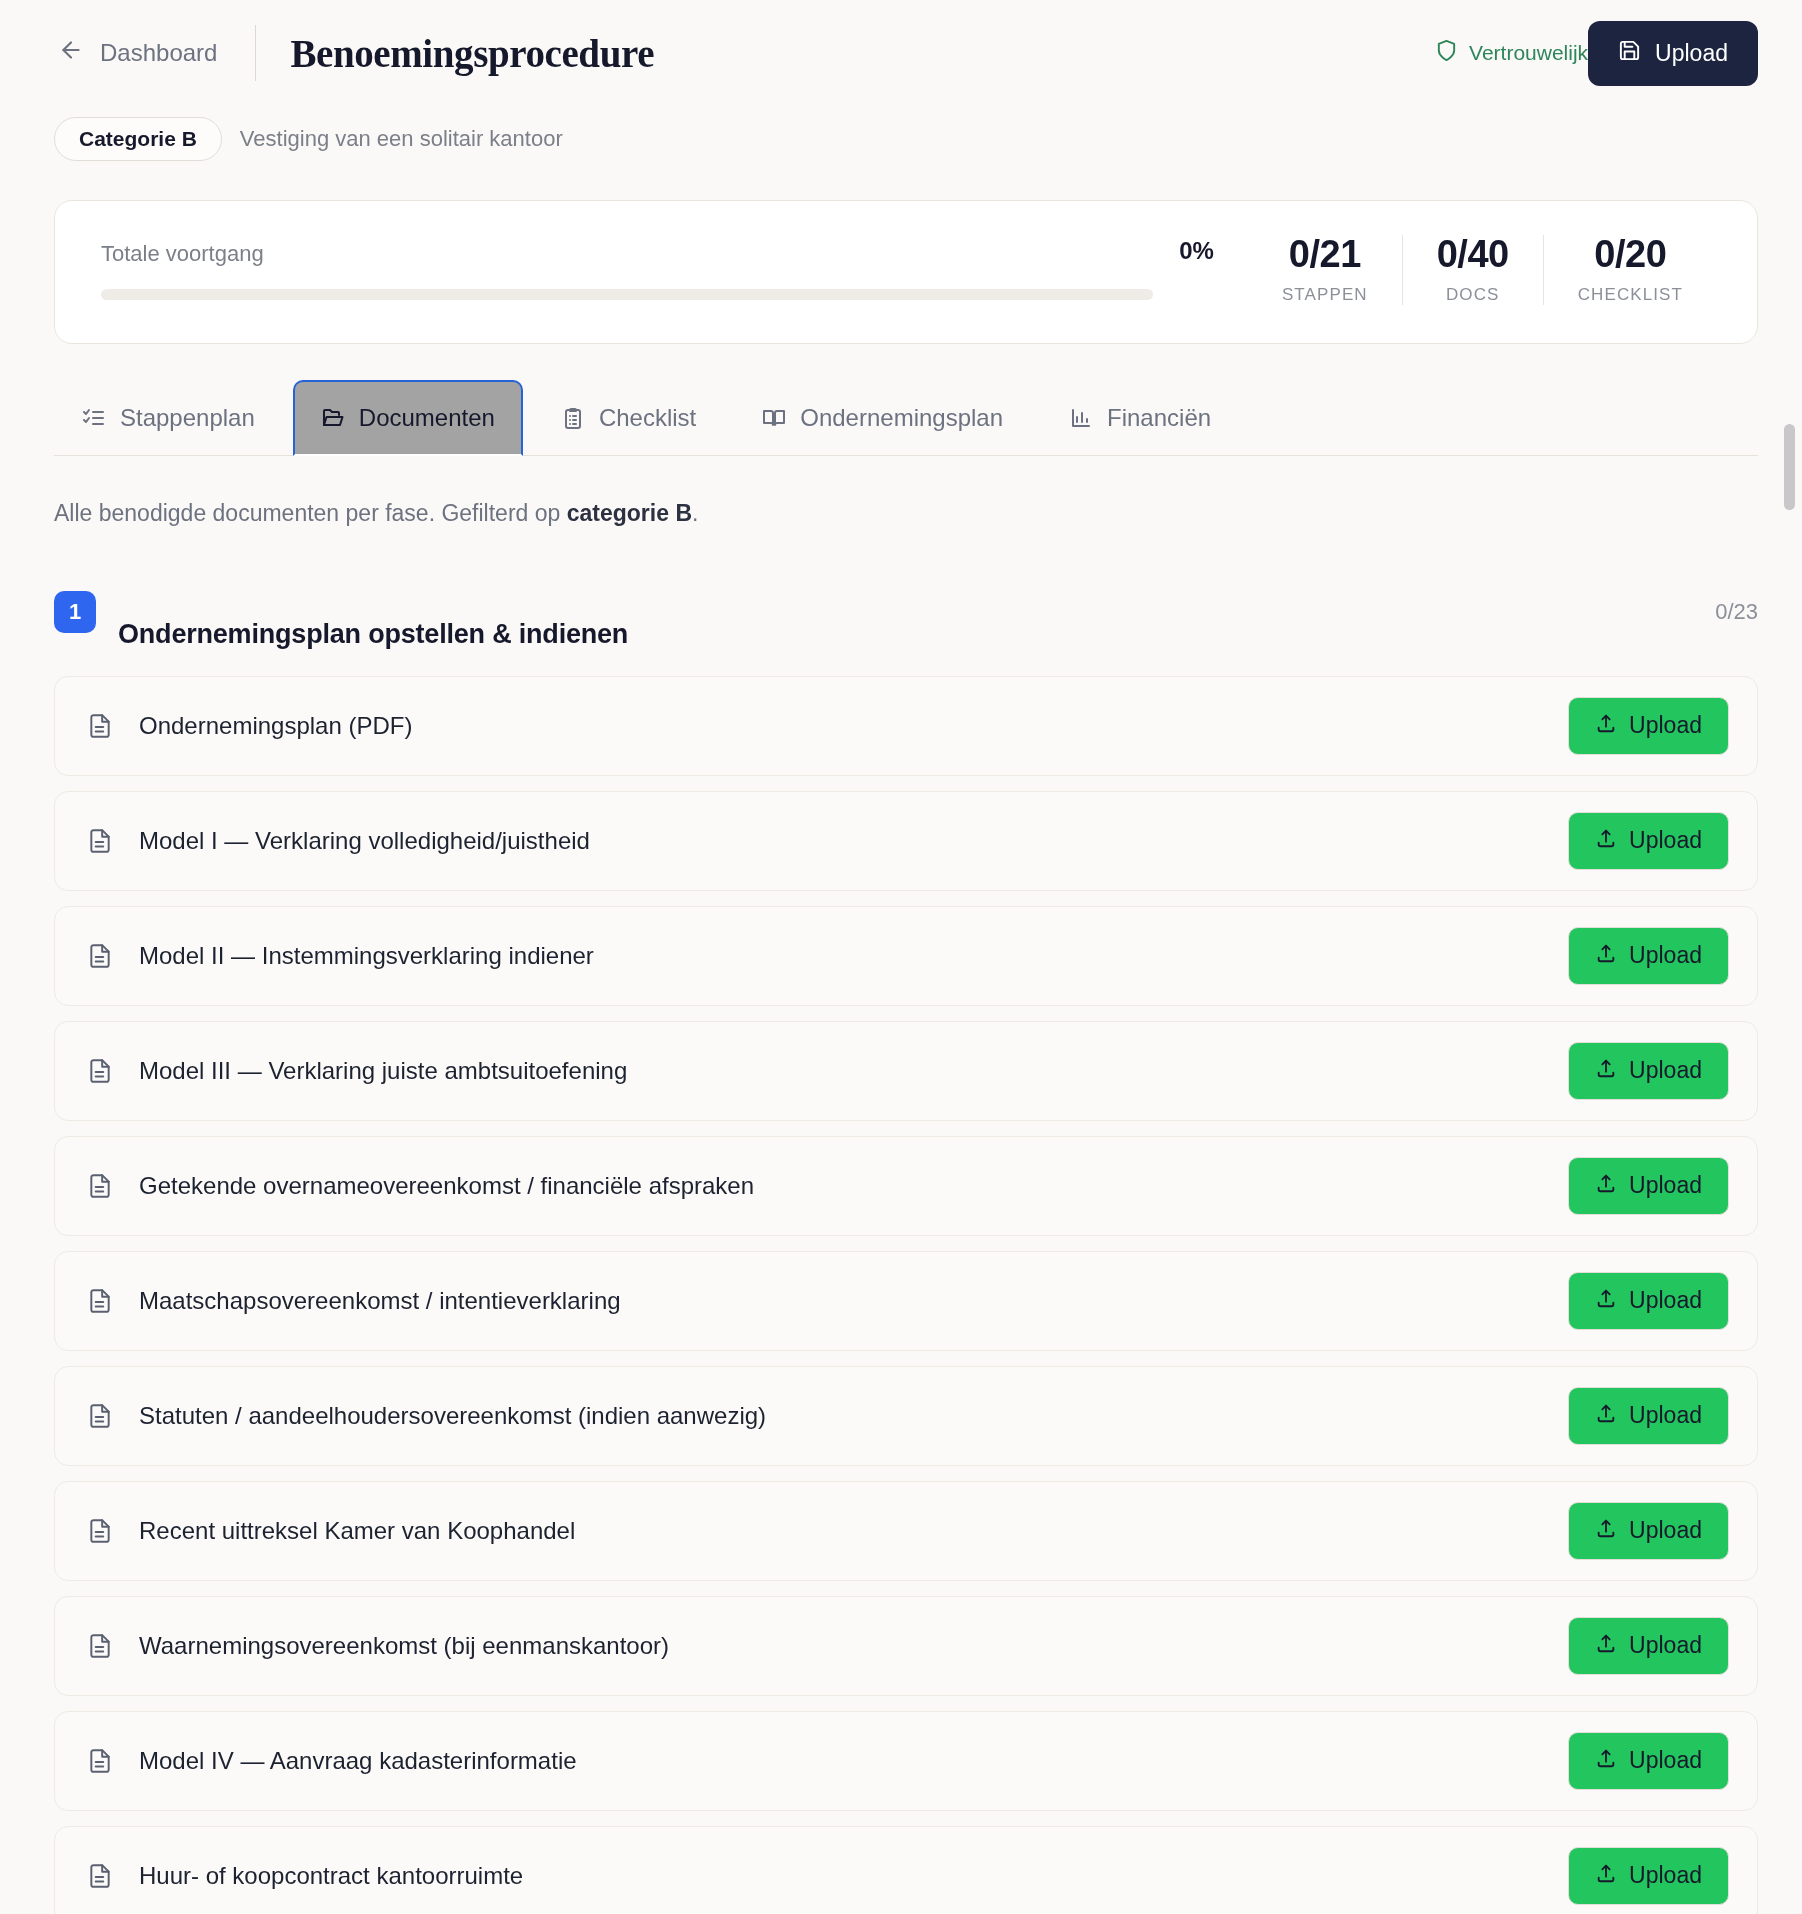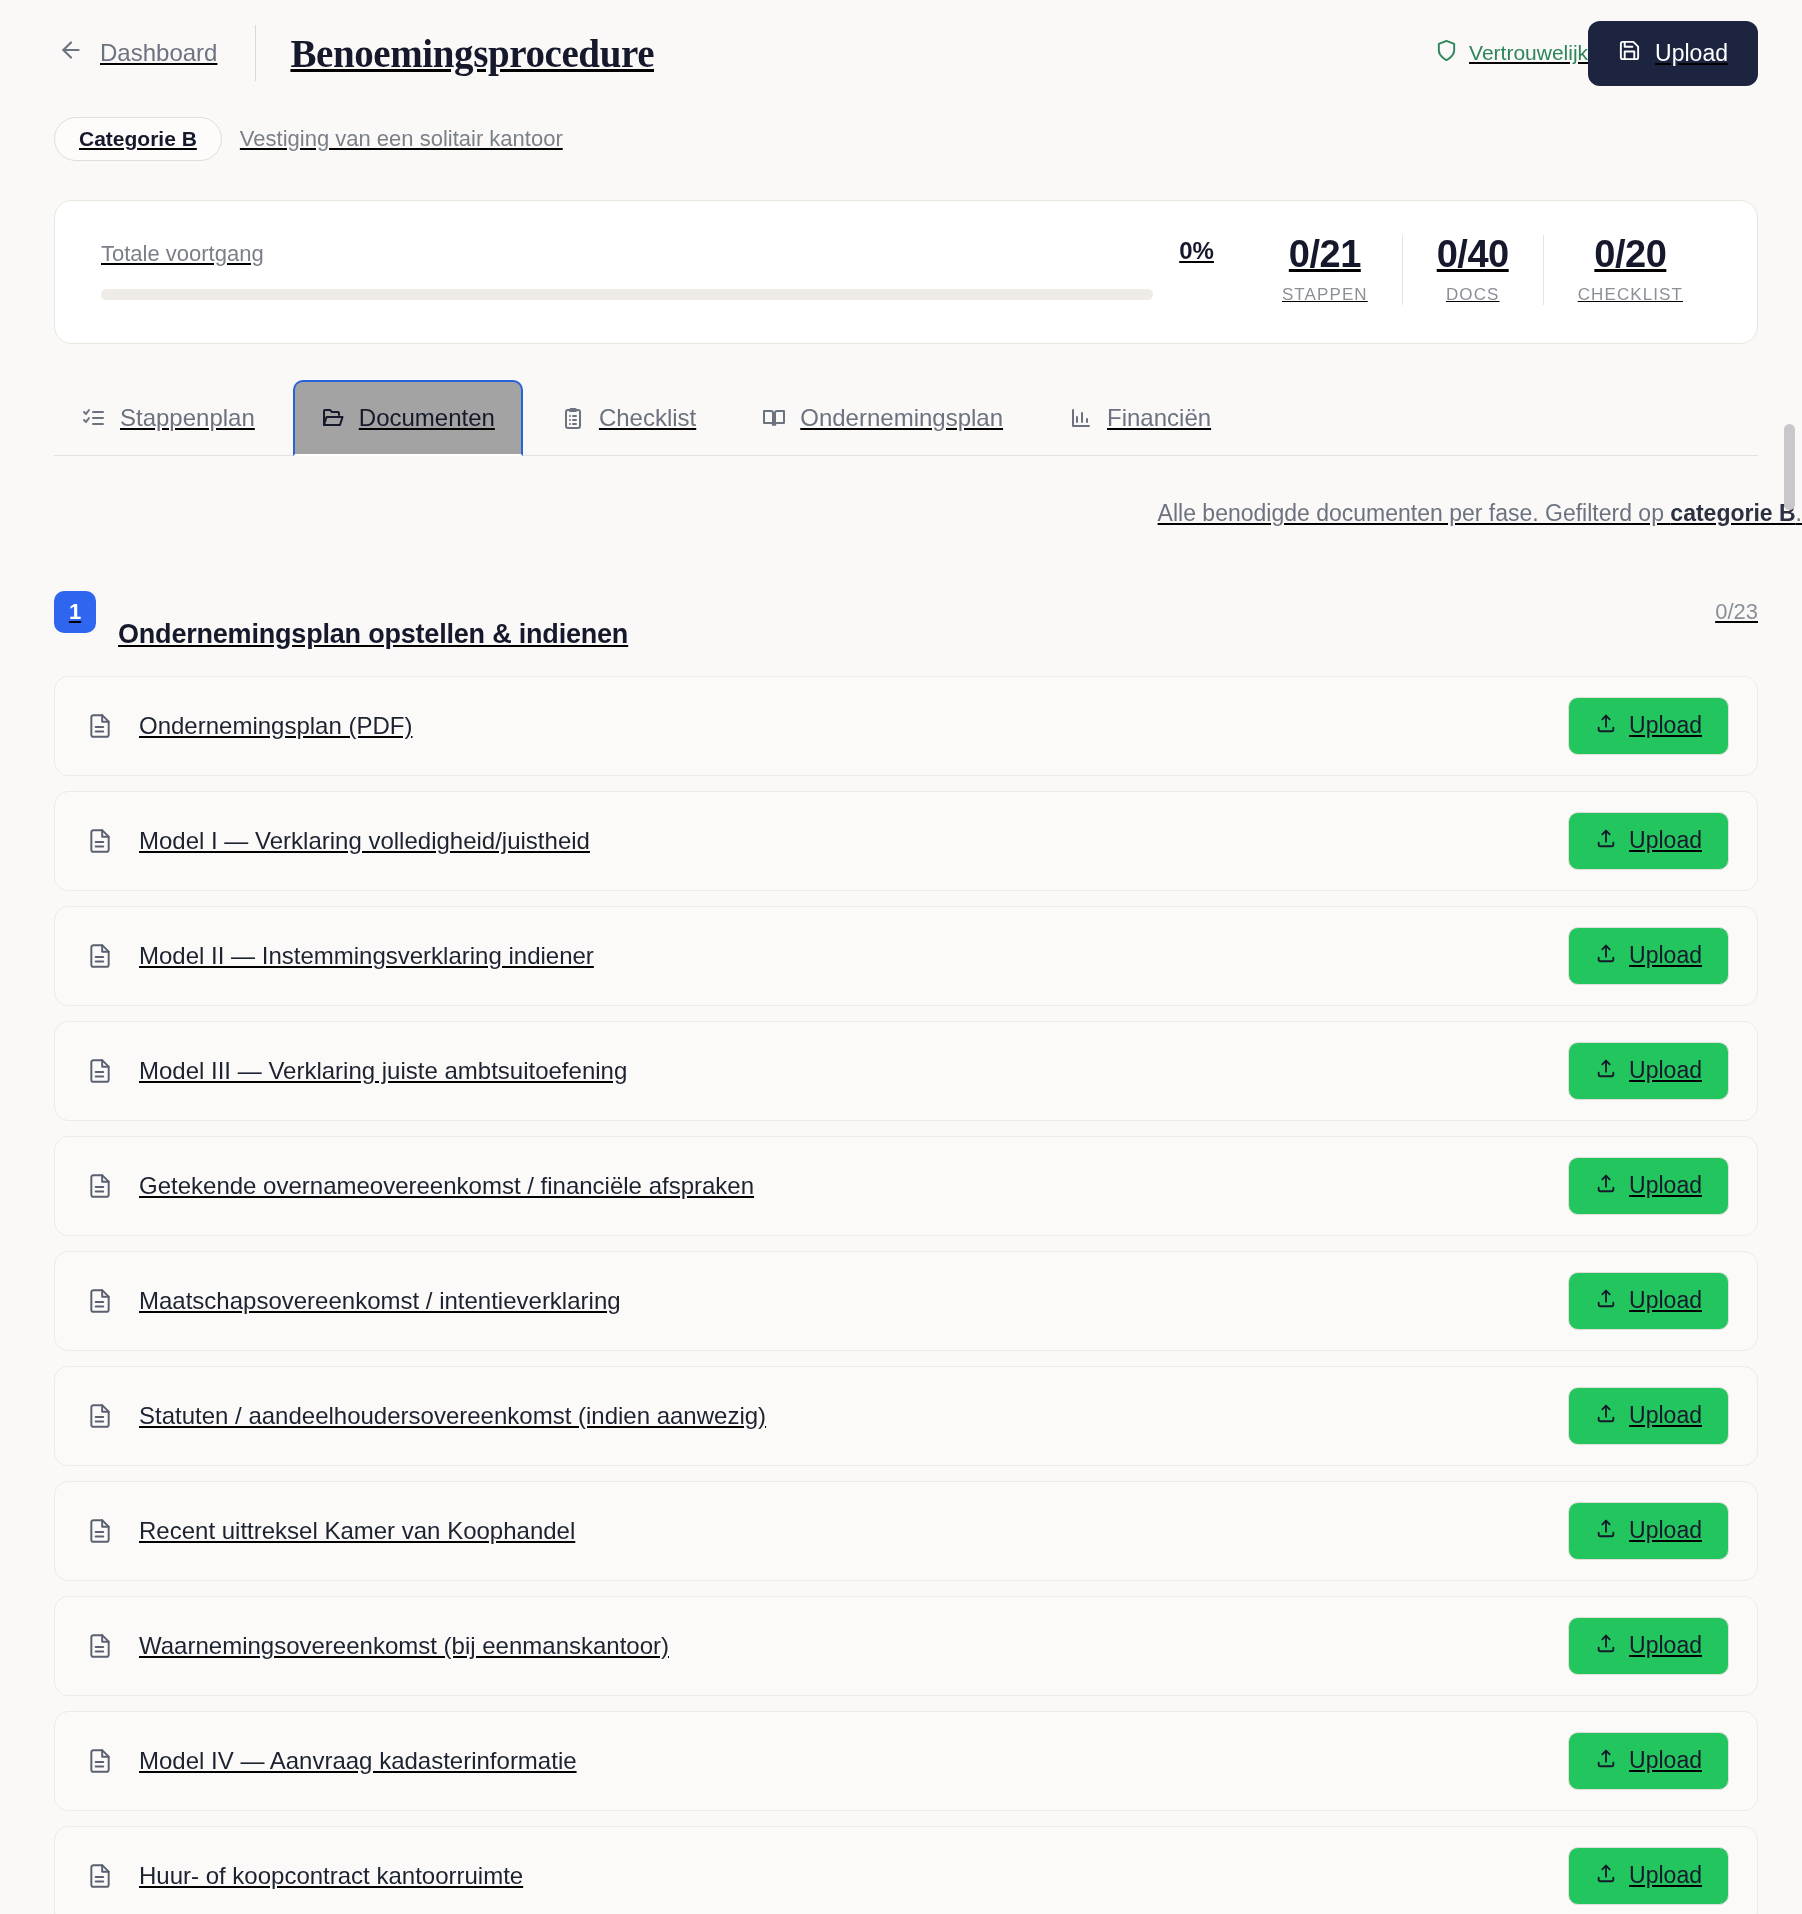--- a/index.html
+++ b/index.html
@@ -10,21 +10,20 @@
     background: #faf9f7;
     font-family: "Liberation Sans", sans-serif;
     overflow: hidden;
   }
 
   .page {
     position: relative;
     width: 1802px;
     height: 1914px;
     background: #faf9f7;
-    text-decoration: underline;
   }
 
   
   .header {
     display: flex;
     align-items: center;
     height: 106px;
     padding: 0 44px 0 58px;
   }
   .back-link {
@@ -172,21 +171,20 @@
     background: #a3a3a3;
     border-bottom-color: #ffffff;
   }
   .tab-ico { display: flex; align-items: center; }
 
   
   .desc {
     margin: 44px 0 0 54px;
     font-size: 23px;
     color: #6d7280;
-    text-align: right;
   }
   .desc b { color: #2c3142; font-weight: 700; }
 
   
   .section-head {
     display: flex;
     align-items: center;
     margin: 48px 44px 0 54px;
   }
   .sec-num {

